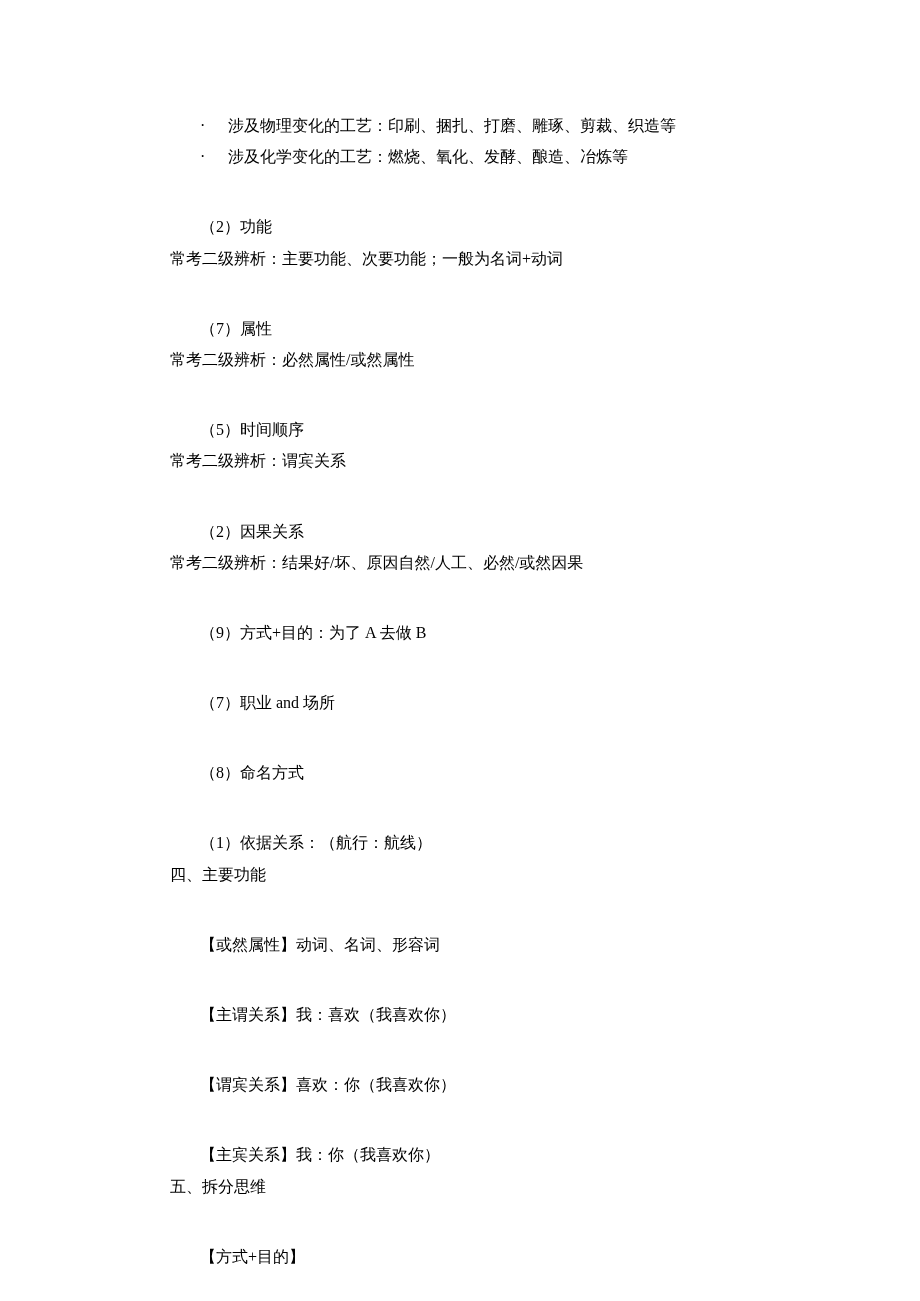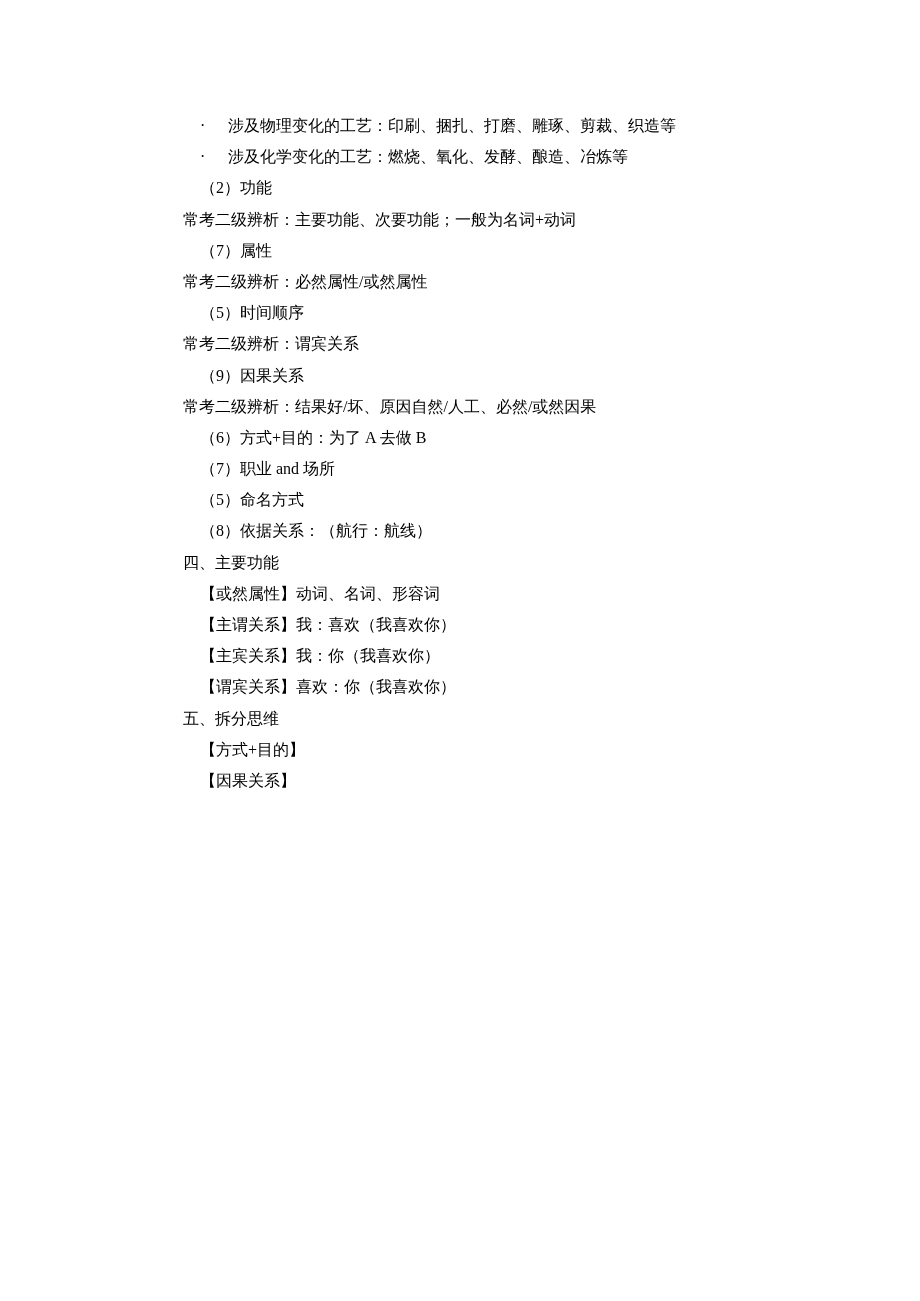--- a/index.html
+++ b/index.html
@@ -22,24 +22,24 @@
       align-items: baseline;
       padding-left: 30px;
     }
     .bullet {
       display: inline-block;
       width: 28px;
       font-size: 16px;
     }
     .indent-1 {
       padding-left: 30px;
+      margin-top: 39px;
     }
     .indent-0 {
       padding-left: 0;
-      margin-left: 13px;
     }
     .line {
       white-space: nowrap;
     }
   </style>
 </head>
 <body>
 
 <div id="content">
     <div class="bullet-line line">
@@ -49,27 +49,27 @@
     <div class="bullet-line line">
       <span class="bullet">·</span>
       <span>涉及化学变化的工艺：燃烧、氧化、发酵、酿造、冶炼等</span>
     </div>
     <div class="indent-1 line">（2）功能</div>
     <div class="indent-0 line">常考二级辨析：主要功能、次要功能；一般为名词+动词</div>
     <div class="indent-1 line">（7）属性</div>
     <div class="indent-0 line">常考二级辨析：必然属性/或然属性</div>
     <div class="indent-1 line">（5）时间顺序</div>
     <div class="indent-0 line">常考二级辨析：谓宾关系</div>
-    <div class="indent-1 line">（9）因果关系</div>
+    <div class="indent-1 line">（2）因果关系</div>
     <div class="indent-0 line">常考二级辨析：结果好/坏、原因自然/人工、必然/或然因果</div>
-    <div class="indent-1 line">（6）方式+目的：为了 A 去做 B</div>
+    <div class="indent-1 line">（9）方式+目的：为了 A 去做 B</div>
     <div class="indent-1 line">（7）职业 and 场所</div>
-    <div class="indent-1 line">（5）命名方式</div>
-    <div class="indent-1 line">（8）依据关系：（航行：航线）</div>
+    <div class="indent-1 line">（8）命名方式</div>
+    <div class="indent-1 line">（1）依据关系：（航行：航线）</div>
     <div class="indent-0 line">四、主要功能</div>
     <div class="indent-1 line">【或然属性】动词、名词、形容词</div>
     <div class="indent-1 line">【主谓关系】我：喜欢（我喜欢你）</div>
+    <div class="indent-1 line">【谓宾关系】喜欢：你（我喜欢你）</div>
     <div class="indent-1 line">【主宾关系】我：你（我喜欢你）</div>
-    <div class="indent-1 line">【谓宾关系】喜欢：你（我喜欢你）</div>
     <div class="indent-0 line">五、拆分思维</div>
     <div class="indent-1 line">【方式+目的】</div>
     <div class="indent-1 line">【因果关系】</div>
   </div>
 
 </body></html>

